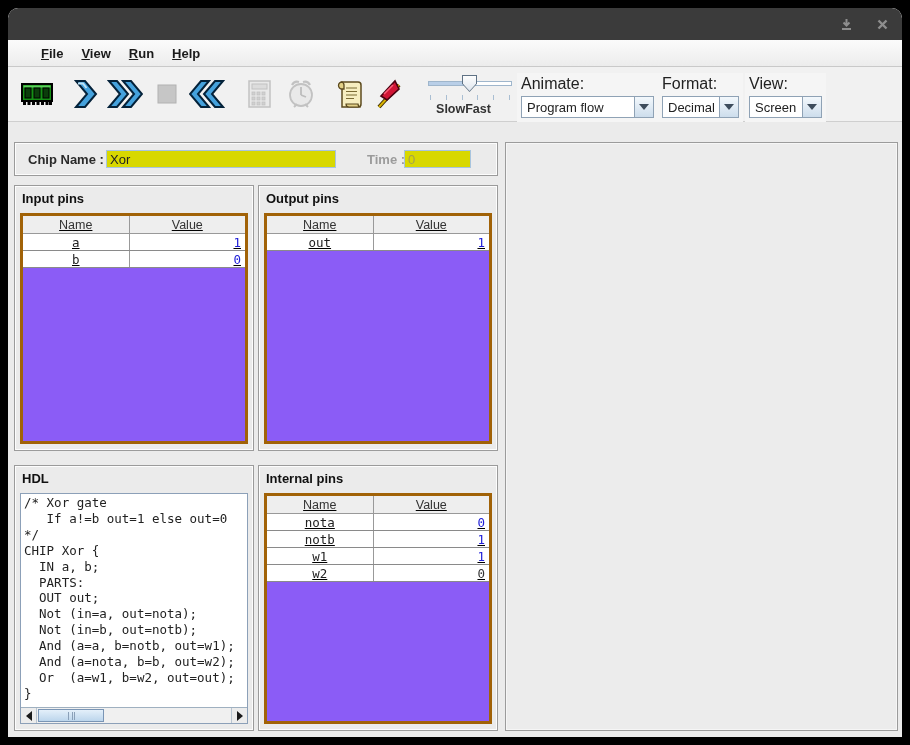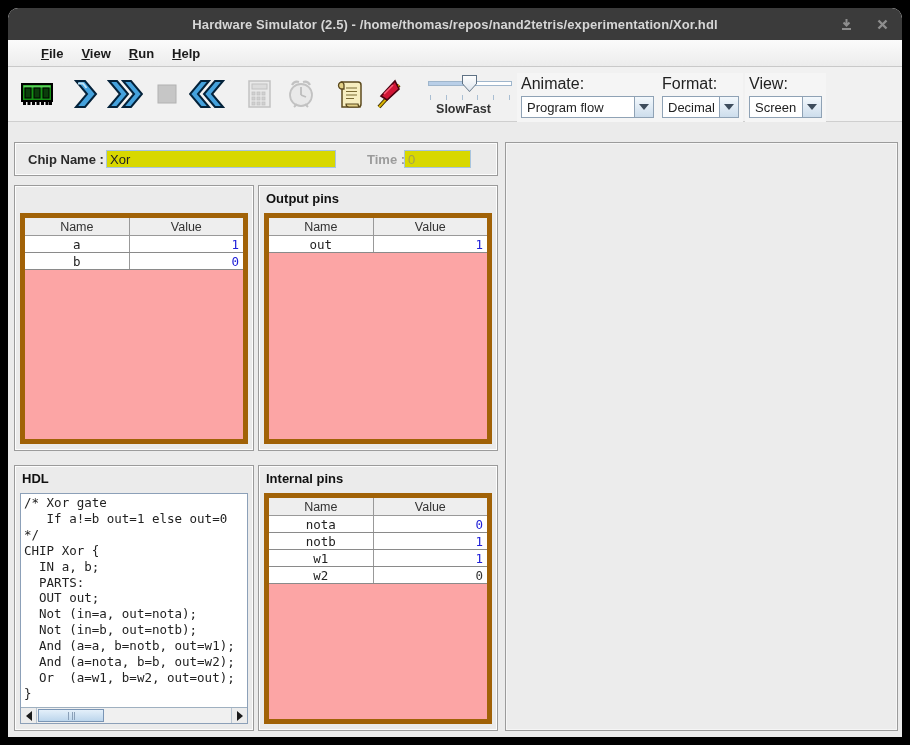--- a/index.html
+++ b/index.html
@@ -56,21 +56,21 @@
                    border-top:6px solid #3d4c5c; }
 
   
   .content { position:absolute; left:0; top:115px; width:894px; height:614px; background:#ebebeb; }
 
   .panel { position:absolute; background:#ebebeb; border:1px solid #9b9b9b;
            box-shadow:inset 0 0 0 1px #fdfdfd; }
   .panel-title { font-size:13px; font-weight:bold; color:#111; padding:5px 7px 0 7px; }
 
   .table-wrap { position:absolute; left:5px; right:5px; top:27px; bottom:6px;
-                background:#fca5a5; border:5px solid #a16207; overflow:hidden; }
+                background:#8b5cf6; border:3px solid #a16207; overflow:hidden;text-decoration:underline; }
   .thead { display:flex; height:18px; background:#eeeeee; border-bottom:1px solid #999; }
   .th { font-size:12.5px; color:#333; text-align:center; padding-top:2px; }
   .th:first-child { width:48%; border-right:1px solid #999; }
   .th:last-child { flex:1; }
   .tr { display:flex; height:17px; border-bottom:1px solid #8a8a8a; background:#fff; }
   .td { font-family:"DejaVu Sans Mono", monospace; font-size:12.5px; padding-top:1px; }
   .td.name { width:48%; text-align:center; color:#222; border-right:1px solid #999; }
   .td.value { flex:1; text-align:right; padding-right:4px; color:#2020d8; }
   .td.value.muted { color:#333; }
 
@@ -106,21 +106,20 @@
 
   .right-panel { position:absolute; left:497px; top:19px; width:393px; height:589px;
                  background:#ececec; border:1px solid #9b9b9b; box-shadow:inset 0 0 0 1px #f6f6f6; }
 </style>
 </head>
 <body>
 
 <div class="window">
 
   <div class="titlebar">
-    <span class="title">Hardware Simulator (2.5) - /home/thomas/repos/nand2tetris/experimentation/Xor.hdl</span>
     <div class="tb-controls">
       <span class="tb-btn">
         <svg width="13" height="13" viewBox="0 0 13 13">
           <path d="M6.5 1 v6 M3.5 4.5 L6.5 7.5 L9.5 4.5 M2 11 h9" stroke="#8e8e8e" stroke-width="2" fill="none"></path>
         </svg>
       </span>
       <span class="tb-btn tb-close">
         <svg width="11" height="11" viewBox="0 0 11 11">
           <path d="M1.5 1.5 L9.5 9.5 M9.5 1.5 L1.5 9.5" stroke="#8e8e8e" stroke-width="2.4" fill="none"></path>
         </svg>
@@ -289,20 +288,21 @@
         <span class="chip-label">Chip Name :</span>
         <span class="yellow-field chip-name-field">Xor</span>
         <span class="time-label">Time :</span>
         <span class="yellow-field time-field">0</span>
       </div>
     </div>
 
     <div class="right-panel"></div>
 
     <div class="panel" style="left:6px; top:62px; width:240px; height:266px;">
+      <div class="panel-title">Input pins</div>
       <div class="table-wrap">
         <div class="thead">
           <div class="th">Name</div>
           <div class="th">Value</div>
         </div>
         <div>
 
             <div class="tr">
               <div class="td name">a</div>
               <div class="td value">1</div>

